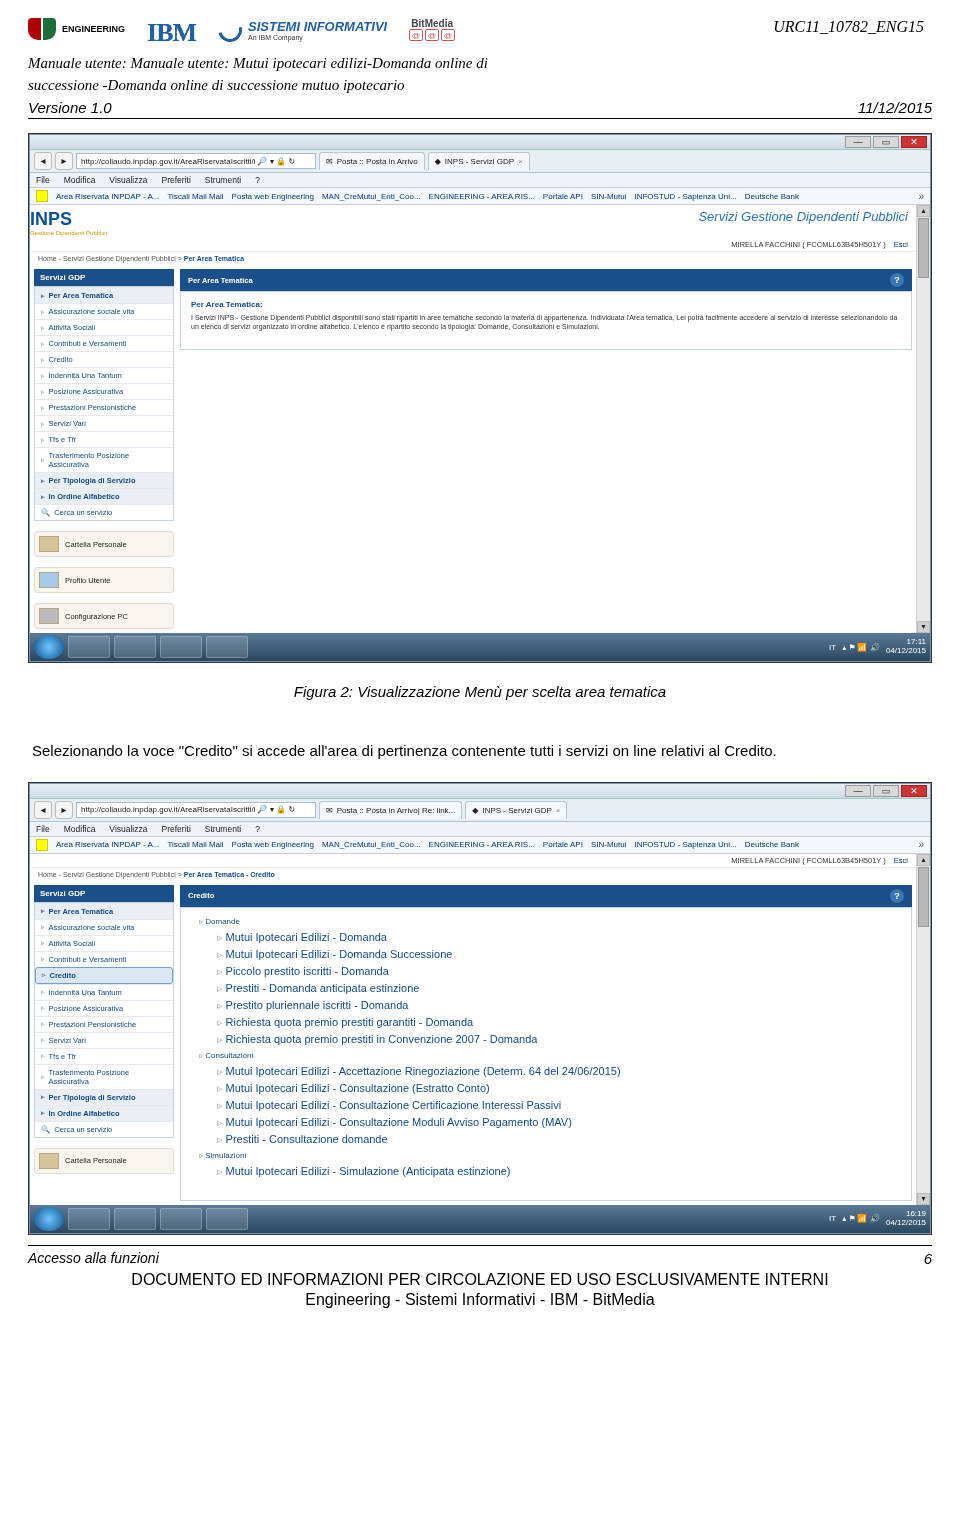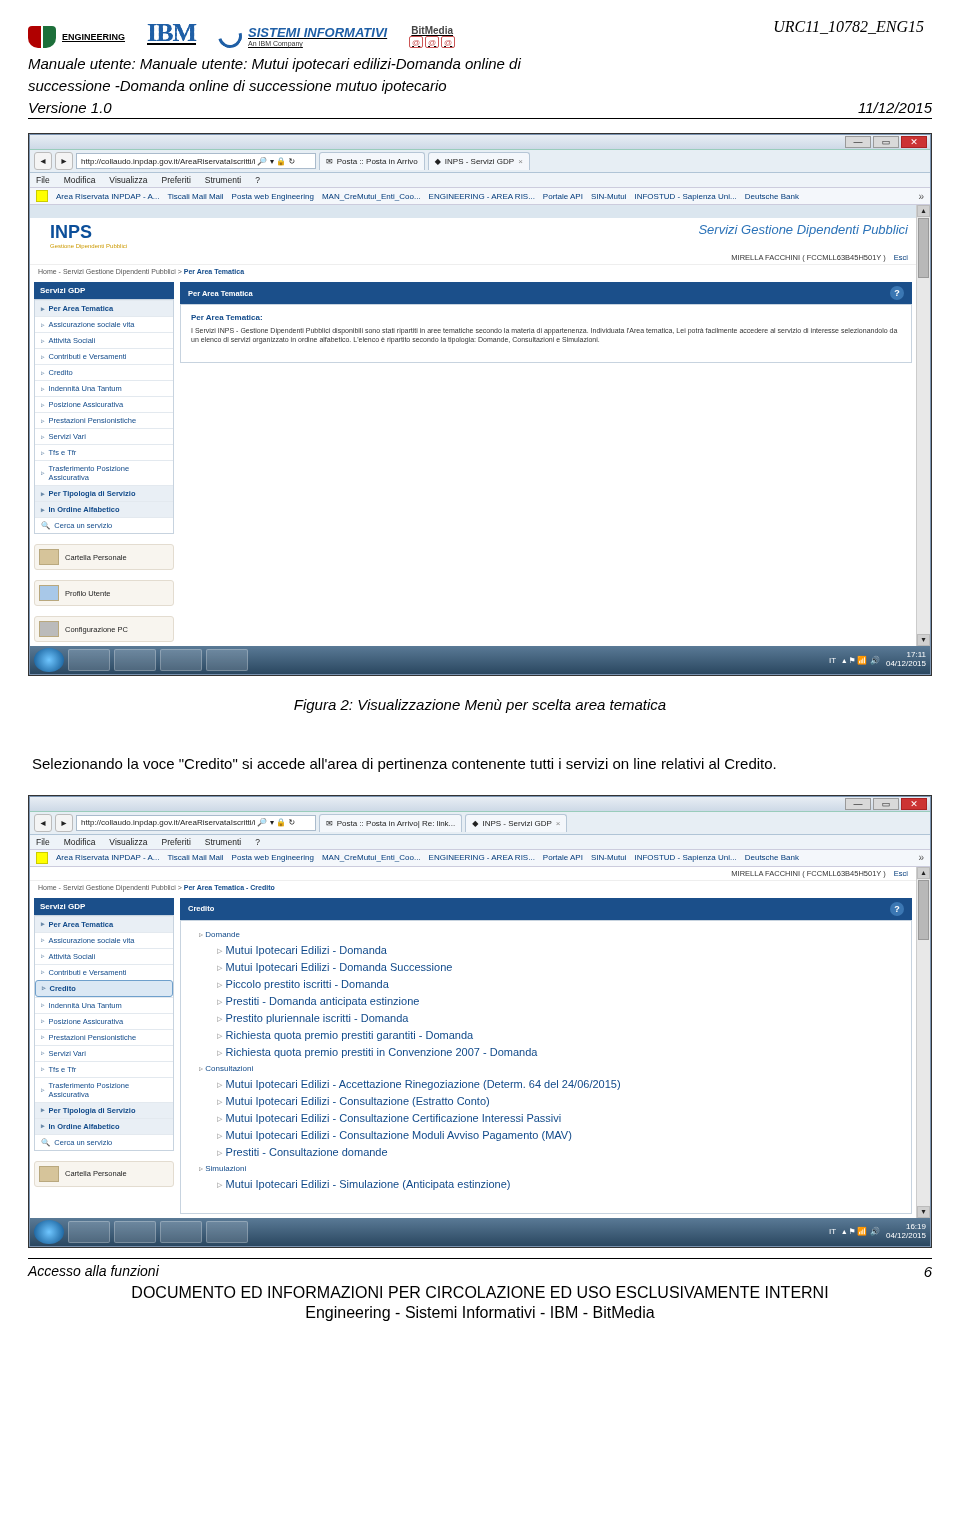--- a/index.html
+++ b/index.html
@@ -1,55 +1,55 @@
 <!DOCTYPE html>
 <html><head>
 <meta charset="utf-8">
 <style>
   * { box-sizing: border-box; margin: 0; padding: 0; }
   body { font-family: Verdana, Arial, sans-serif; font-size: 11px; color: #000; background: #fff; width: 960px; }
   .page { padding: 18px 28px 10px 28px; }
   .doc-header { position: relative; }
-  .logos { display: flex; align-items: flex-end; gap: 22px; margin-bottom: 6px; text-decoration: underline; }
+  .logos { display: flex; align-items: flex-start; gap: 22px; margin-bottom: 6px; }
   .logo-eng { display: flex; align-items: center; gap: 6px; font-weight: bold; font-size: 9px; }
   .logo-eng .shape { width: 28px; height: 22px; display: flex; }
   .logo-eng .shape .r { width: 13px; height: 22px; background: #b00000; border-radius: 4px 0 0 10px; }
   .logo-eng .shape .g { width: 13px; height: 22px; background: #1d6f3a; border-radius: 0 4px 10px 0; margin-left: 2px; }
   .logo-ibm { font-family: Georgia, serif; font-weight: bold; font-size: 26px; color: #1f5fa6; letter-spacing: -1px; background: repeating-linear-gradient(#1f5fa6 0 3px, transparent 3px 5px); -webkit-background-clip: text; background-clip: text; }
   .logo-si { display: flex; align-items: center; gap: 6px; }
   .logo-si .swirl { width: 24px; height: 24px; border: 3px solid #1f5fa6; border-radius: 50%; border-top-color: transparent; border-left-color: transparent; transform: rotate(30deg); }
   .logo-si .txt { font-size: 13px; font-weight: bold; color: #1f5fa6; font-style: italic; }
   .logo-si .sub { font-size: 7px; color: #333; }
   .logo-bm { display: flex; flex-direction: column; align-items: center; }
   .logo-bm .top { font-size: 10px; font-weight: bold; color: #444; }
   .logo-bm .box { display: flex; gap: 2px; }
   .logo-bm .box span { width: 14px; height: 12px; border: 1px solid #c55; border-radius: 2px; display: flex; align-items: center; justify-content: center; font-size: 8px; color: #c55; }
   .doc-id { position: absolute; right: 8px; top: 0; font-style: italic; font-size: 16px; font-family: Verdana; }
-  .doc-title { font-style: italic; font-size: 15px; line-height: 1.3; margin-top: 2px; }
+  .doc-title { font-style: italic; font-size: 15px; line-height: 1.3; margin-top: 2px; font-family: Liberation Serif, serif; }
   .doc-version-row { display: flex; justify-content: space-between; font-style: italic; font-size: 15px; margin-top: 4px; }
   hr.sep { border: none; border-top: 1.5px solid #000; margin: 2px 0 14px 0; }
 
   
   .shot { border: 1px solid #333; width: 100%; }
   .win { background: #dbe6ef; border: 1px solid #7a93b0; font-size: 8.5px; color: #222; }
   .win-titlebar { display: flex; justify-content: flex-end; background: linear-gradient(#e8eef4,#cdd9e6); border-bottom: 1px solid #9cb; padding: 1px 3px; }
   .win-ctrl { display: flex; gap: 2px; }
   .win-ctrl span { width: 26px; height: 12px; background: #d9d9d9; border: 1px solid #999; font-size: 9px; text-align: center; line-height: 10px; }
   .win-ctrl span.close { background: #c33; color: #fff; border-color: #a22; }
   .tabbar-row { display: flex; align-items: center; gap: 3px; background: #e7eef4; padding: 2px 4px; border-bottom: 1px solid #b0c4d6; }
   .nav-btn { width: 18px; height: 18px; border-radius: 3px; background: #f4f4f4; border: 1px solid #bbb; display: flex; align-items: center; justify-content: center; }
   .addr { flex: 0 0 240px; height: 16px; border: 1px solid #abc; background: #fff; padding: 0 4px; font-size: 8px; display: flex; align-items: center; overflow: hidden; white-space: nowrap; }
   .tab { height: 18px; padding: 2px 6px; background: #f4f7fb; border: 1px solid #b6c6d6; border-bottom: none; border-radius: 3px 3px 0 0; display: flex; align-items: center; gap: 4px; font-size: 8px; }
   .tab .x { color: #888; font-size: 8px; }
   .menubar { display: flex; gap: 14px; padding: 2px 6px; background: #eef3f8; font-size: 8.5px; border-bottom: 1px solid #ccd; }
   .bm-row { display: flex; gap: 8px; padding: 2px 6px; background: #f4f7fb; border-bottom: 1px solid #ccd; font-size: 8px; align-items: center; overflow: hidden; white-space: nowrap; }
   .bm-row .fav { width: 12px; height: 12px; background: #ff0; border: 1px solid #cc0; }
   .bm-row a { color: #003a7a; text-decoration: none; }
   .dbl-arrow { margin-left: auto; font-size: 10px; color: #555; }
-  .inps-top { display: flex; justify-content: space-between; align-items: flex-start; background: #fff; padding: 4px 8px 2px 20px; margin-top: 13px; }
+  .inps-top { display: flex; justify-content: space-between; align-items: flex-start; background: #fff; padding: 4px 8px 2px 0; }
   .inps-logo { color: #0c4f9a; font-weight: bold; font-size: 18px; font-family: Arial; }
   .inps-sub { font-size: 6px; color: #c90; }
   .inps-svc { color: #2c73b8; font-style: italic; font-size: 13px; }
   .user-row { display: flex; justify-content: flex-end; padding: 2px 8px; font-size: 7.5px; color: #333; background: #fff; }
   .user-row a { color: #003a7a; margin-left: 8px; }
   .breadcrumb { padding: 3px 8px; font-size: 7px; color: #555; background: #fff; border-top: 1px solid #eee; }
   .breadcrumb b { color: #114a8a; }
   .content-row { display: flex; background: #fff; padding: 4px; gap: 6px; }
   .side { width: 140px; font-size: 7.5px; }
   .side-hd { background: #1b4f8a; color: #fff; padding: 4px 6px; font-size: 8px; font-weight: bold; }

